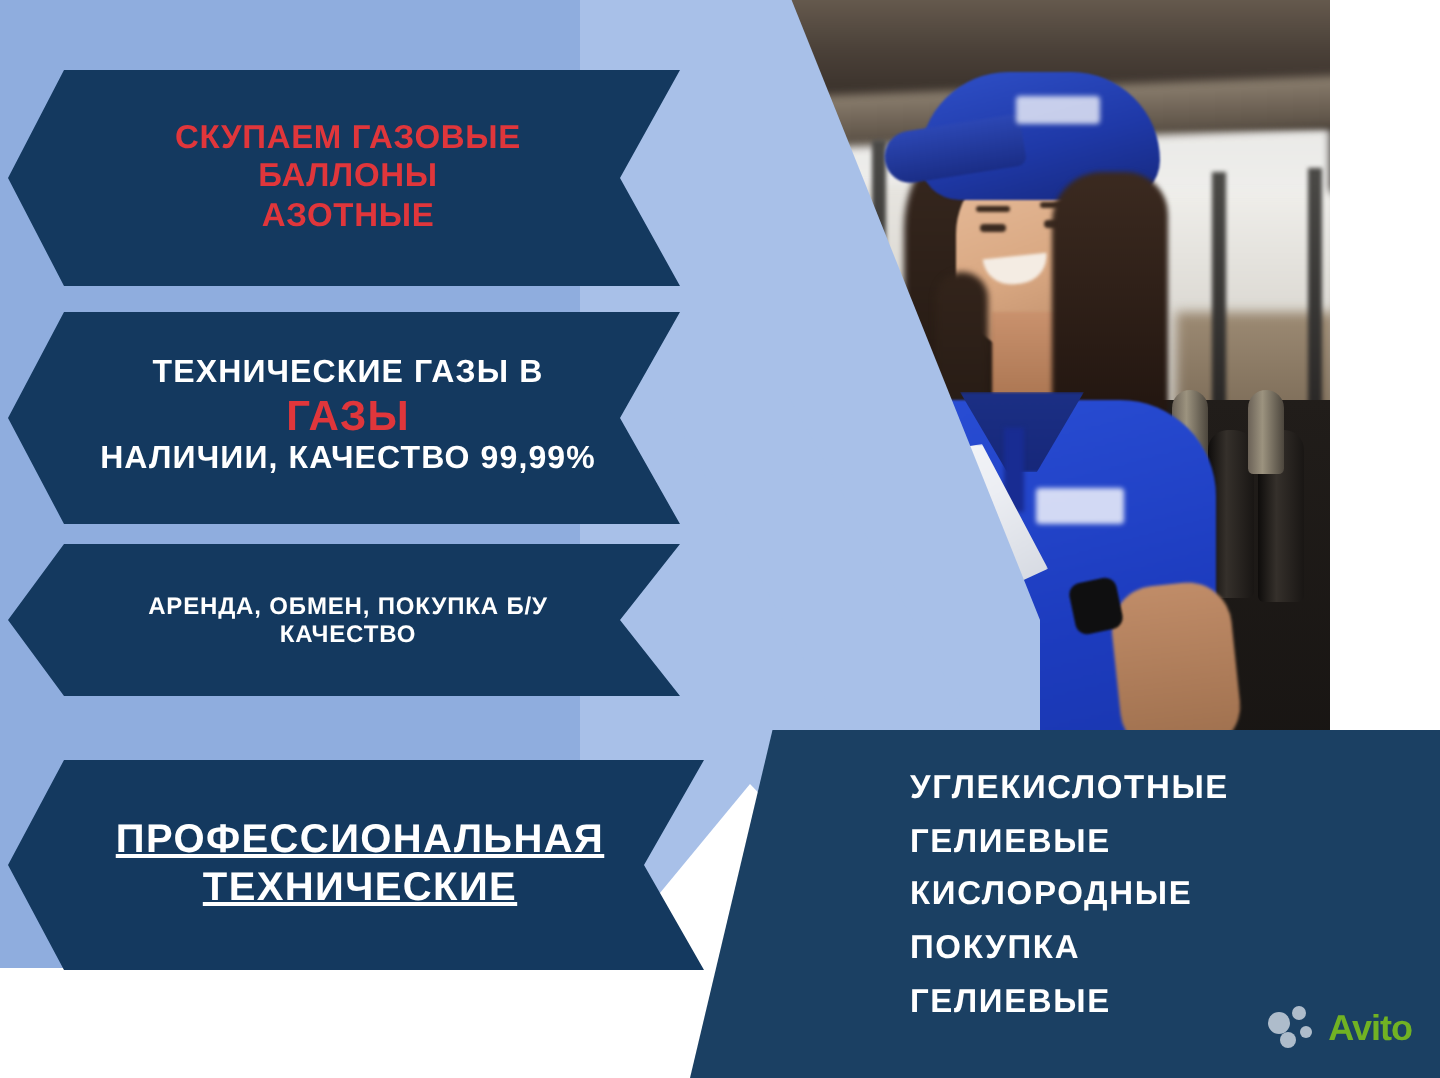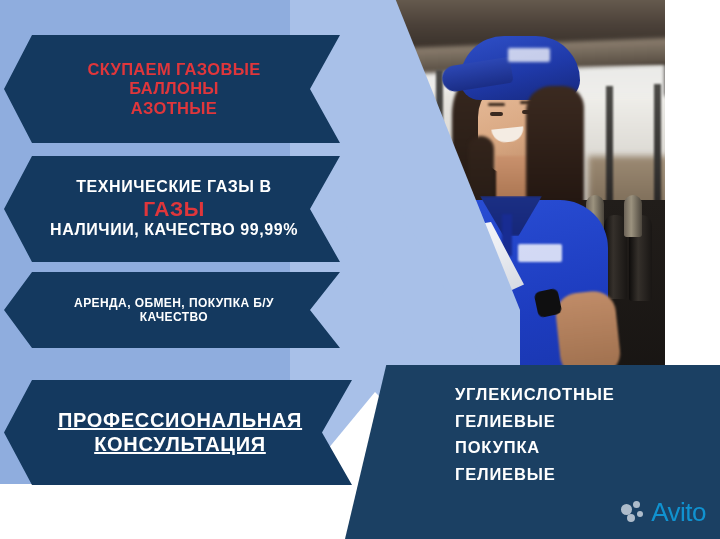--- a/index.html
+++ b/index.html
@@ -267,21 +267,21 @@
     position:absolute;right:14px;bottom:14px;
     display:flex;align-items:center;gap:6px;opacity:.82;
   }
   .avito-mark{position:relative;width:24px;height:22px;flex:0 0 auto;}
   .avito-mark i{position:absolute;border-radius:50%;background:#cfd8e2;display:block;}
   .avito-mark i:nth-child(1){left:0;top:3px;width:11px;height:11px;}
   .avito-mark i:nth-child(2){left:12px;top:0;width:7px;height:7px;}
   .avito-mark i:nth-child(3){left:6px;top:13px;width:8px;height:8px;}
   .avito-mark i:nth-child(4){left:16px;top:10px;width:6px;height:6px;}
   .avito-word{
-    color:#0ea5e9;font-size:26px;font-weight:400;letter-spacing:-.5px;
+    color:#84cc16;font-size:18px;font-weight:700;letter-spacing:-.5px;
     line-height:1;
   }
 </style>
 </head>
 <body>
 
 <div id="poster">
 
   <div class="photo">
     <div class="ph-sky"></div>
@@ -362,28 +362,29 @@
   <div class="banner" id="banner-rent">
     <div class="txt">
       <span>АРЕНДА, ОБМЕН, ПОКУПКА Б/У</span><br>
       <span>КАЧЕСТВО</span>
     </div>
   </div>
 
   <div class="banner" id="banner-consult">
     <div class="txt">
       <span>ПРОФЕССИОНАЛЬНАЯ</span><br>
-      <span>КОНСУЛЬТАЦИЯ</span>
+      <span>ТЕХНИЧЕСКИЕ</span>
     </div>
   </div>
 
   <div class="product-panel">
     <ul class="product-list">
       <li>УГЛЕКИСЛОТНЫЕ</li>
       <li>ГЕЛИЕВЫЕ</li>
+      <li>КИСЛОРОДНЫЕ</li>
       <li>ПОКУПКА</li>
       <li>ГЕЛИЕВЫЕ</li>
     </ul>
 
     <div class="avito">
       <span class="avito-mark">
         <i></i>
           <i></i>
           <i></i>
           <i></i>

